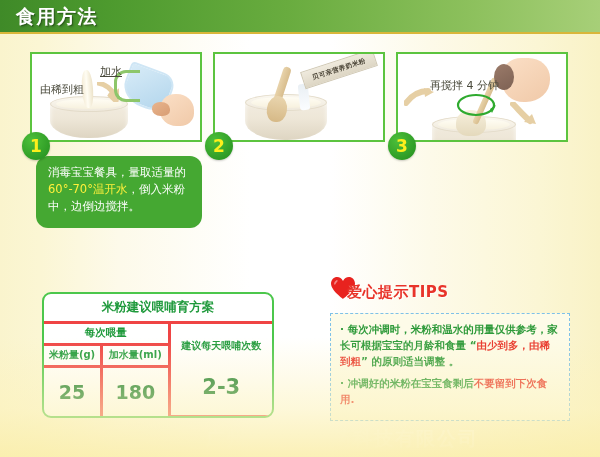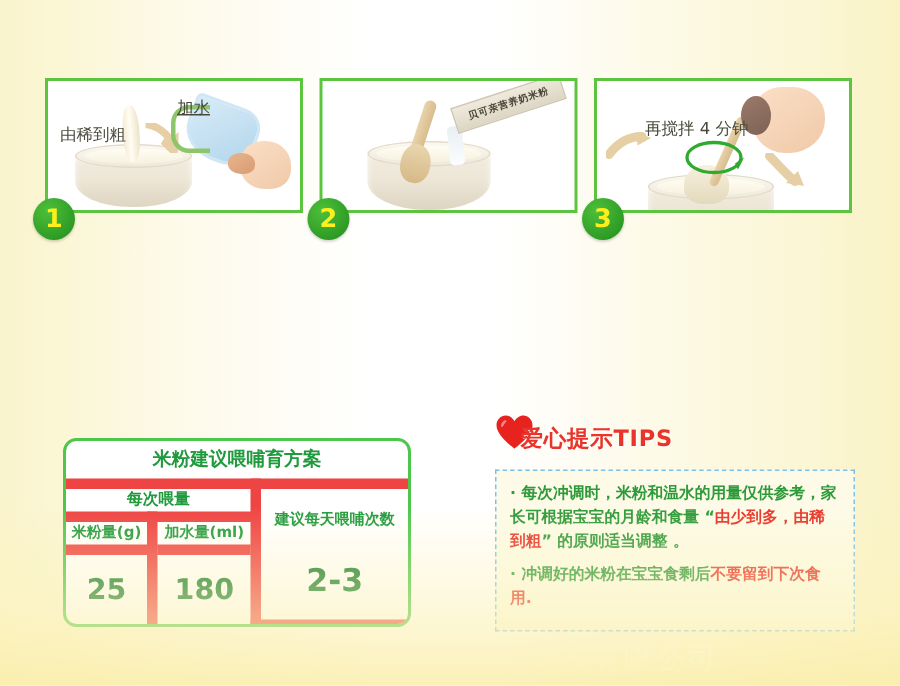--- a/index.html
+++ b/index.html
@@ -118,21 +118,21 @@
   }
 
   
   .table-wrap {
     position:absolute; left:42px; top:292px; width:232px; height:126px;
     border:2px solid #4cc74c; border-radius:9px;
     background:#ffffff; overflow:hidden;
   }
   .tbl { width:100%; height:100%; border-collapse:collapse; }
   .tbl td {
-    border:7px solid #ef4444;
+    border:3px solid #ef4444;
     text-align:center; color:#1f9a3c; font-weight:bold;
     padding:0;
   }
   .tbl .t-title { font-size:12.5px; height:28px; border-top:none; border-left:none; border-right:none; }
   .tbl .t-sub   { font-size:10.5px; height:22px; }
   .tbl .t-head  { font-size:10px;   height:22px; }
   .tbl .t-val   { font-size:19px;   height:50px; color:#157c2d; }
   .tbl .t-val-big { font-size:21px; color:#157c2d; }
   .tbl .t-noleft { border-left:none; }
   .tbl .t-noright { border-right:none; }
@@ -174,20 +174,23 @@
     color:rgba(255,255,255,.78);
     padding-left:85px;
     pointer-events:none;
   }
 </style>
 </head>
 <body>
 
 <div id="page">
 
+  <div class="header">
+    <div class="header-title">食用方法</div>
+  </div>
 
   <div class="step" style="left:30px; top:52px; width:178px; height:182px;">
     <div class="photo">
 
       <div class="bowl" style="left:18px; top:48px; width:78px; height:36px;"></div>
       <div class="bowl-rim" style="left:18px; top:42px; width:78px; height:16px;"></div>
       <div class="milk" style="left:24px; top:45px; width:66px; height:10px;"></div>
 
       <div class="pour" style="left:50px; top:16px; width:11px; height:38px; transform:rotate(-4deg);"></div>
 
@@ -197,23 +200,26 @@
           <path d="M20 18 L11 12 L22 9 Z" fill="#e6cfa4"></path>
         </svg>
       </div>
 
       <div class="jug" style="left:92px; top:14px; width:48px; height:40px; border-radius:4px 14px 40% 50%; transform:rotate(20deg);"></div>
       <div style="position:absolute; left:82px; top:16px; width:26px; height:32px; border:3px solid #8dc66a; border-radius:12px 0 0 12px; border-right:none;"></div>
       <div class="hand" style="left:128px; top:40px; width:34px; height:32px;"></div>
       <div class="hand" style="left:120px; top:48px; width:18px; height:14px; background:linear-gradient(145deg,#e8b48d,#d89d74);"></div>
 
       <div class="photo-label" style="left:8px; top:28px;">由稀到粗</div>
-      <div class="photo-label" style="left:86px; top:10px;text-decoration:underline;">加水</div>
+      <div class="photo-label" style="left:68px; top:10px;text-decoration:underline;">加水</div>
     </div>
     <div class="badge">1</div>
+    <div class="desc">
+      <span>消毒宝宝餐具，量取适量的</span><span class="hl">60°-70°温开水</span><span>，倒入米粉中，边倒边搅拌。</span>
+    </div>
   </div>
 
   <div class="step" style="left:213px; top:52px; width:178px; height:182px;">
     <div class="photo">
       <div class="bowl" style="left:30px; top:46px; width:82px; height:40px;"></div>
       <div class="bowl-rim" style="left:30px; top:40px; width:82px; height:17px;"></div>
       <div class="milk" style="left:36px; top:43px; width:70px; height:11px;"></div>
 
       <div class="spoon-handle" style="left:62px; top:12px; width:8px; height:46px; transform:rotate(18deg); border-radius:4px;"></div>
       <div style="position:absolute; left:52px; top:42px; width:20px; height:26px; background:linear-gradient(to bottom,#e9d5ae,#d6b987); border-radius:50% 50% 45% 45%; transform:rotate(10deg);"></div>

